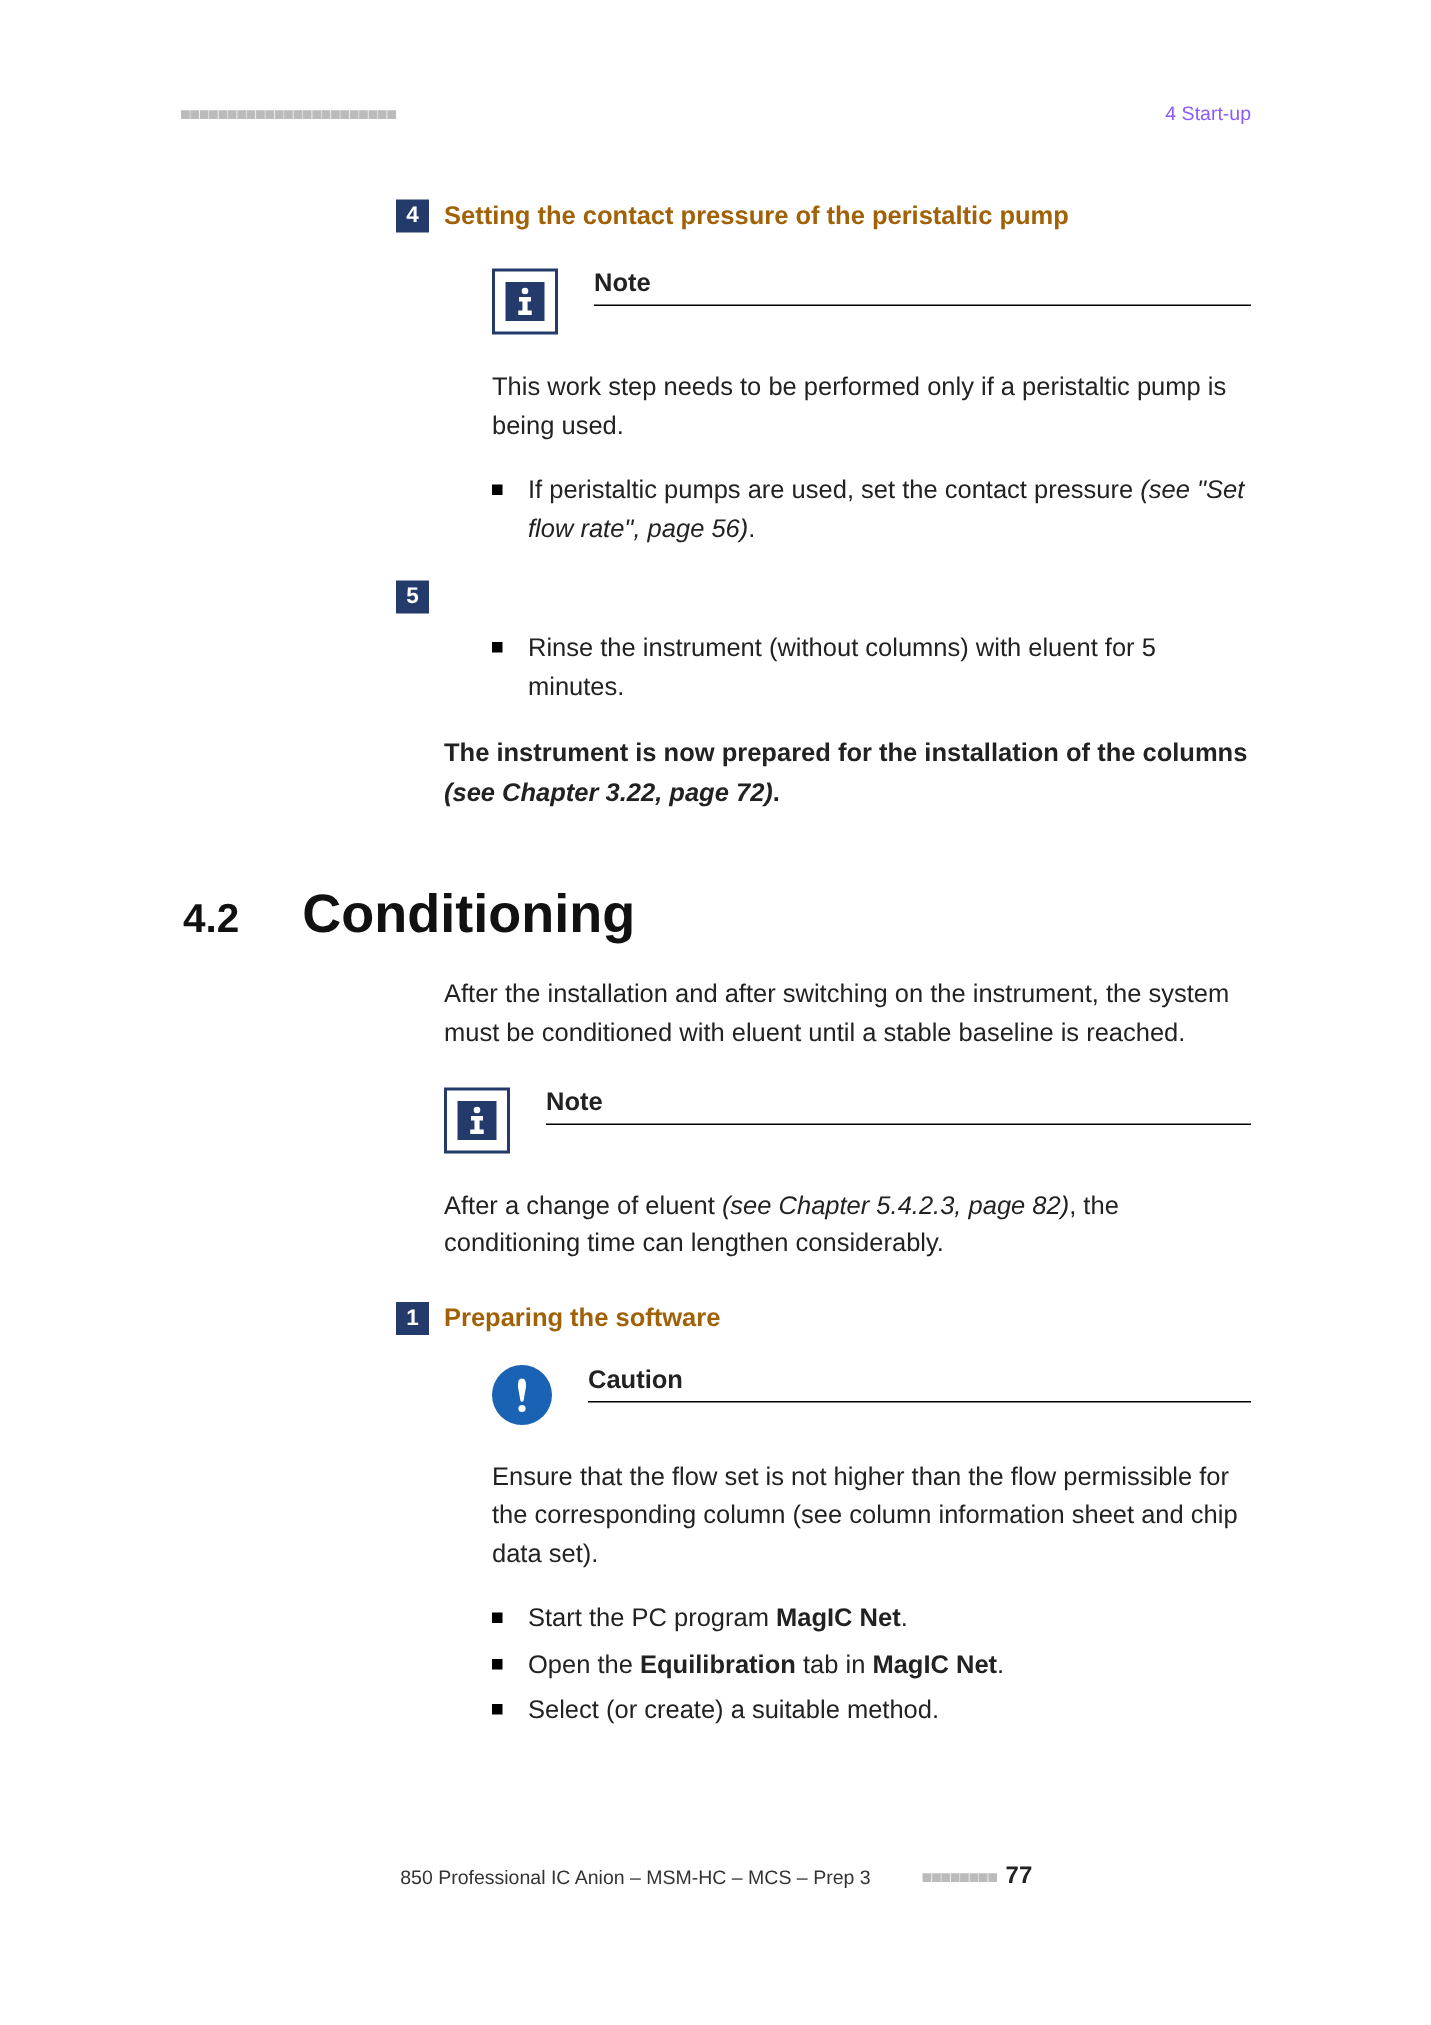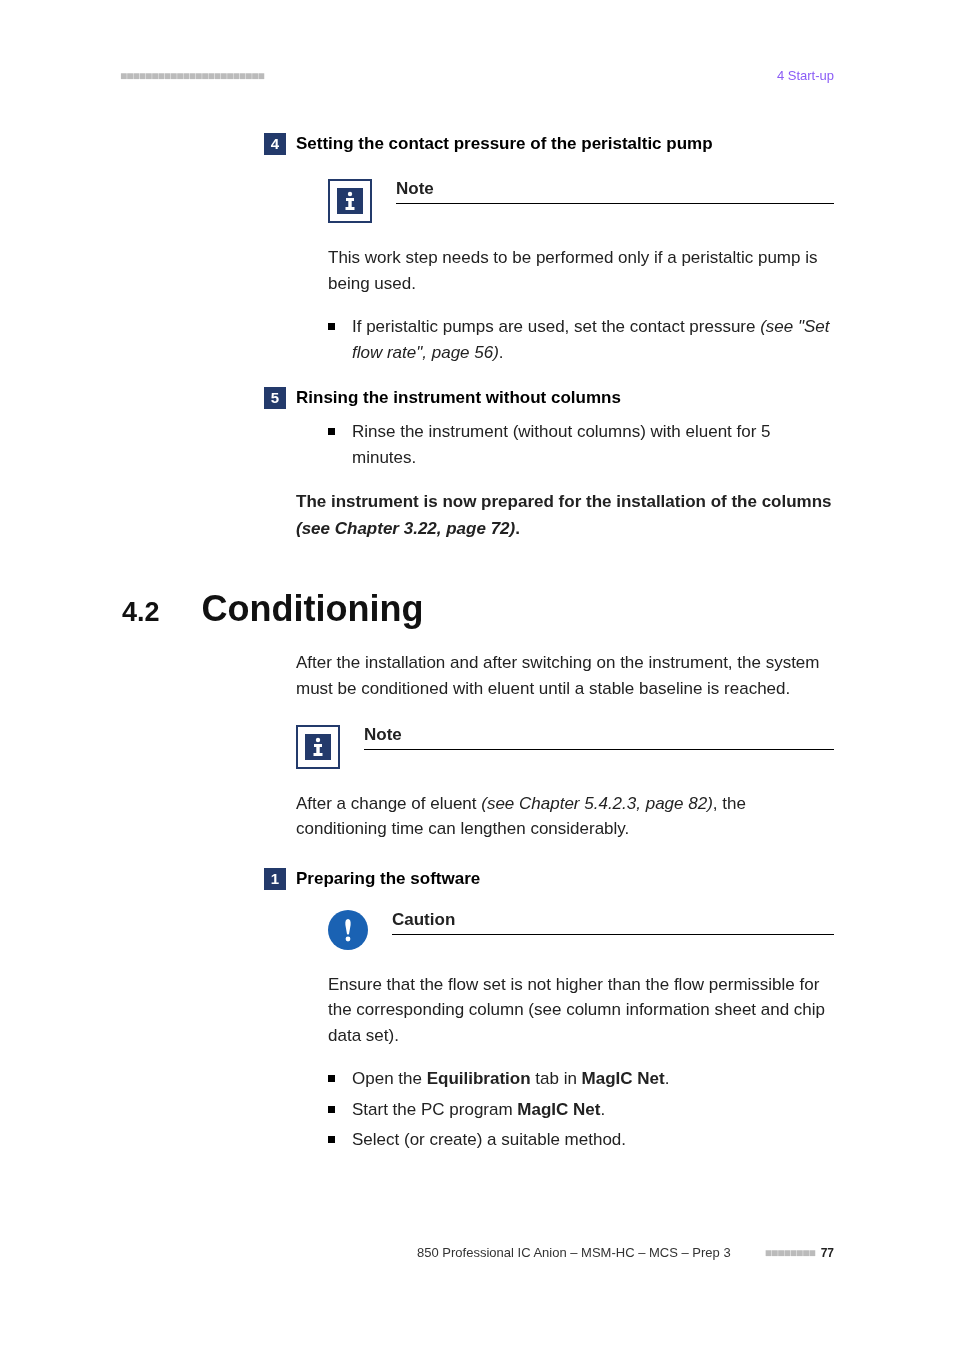--- a/index.html
+++ b/index.html
@@ -54,21 +54,21 @@
     height: 22px;
     line-height:22px;
     text-align: center;
     margin-right: 10px;
     margin-left: -32px;
   }
   .step-title {
     font-weight: 700;
     font-size: 17px;
     line-height: 22px;
-    color: #000000;
+    color: #a16207;
   }
   .note-block {
     margin-left: 32px;
     margin-top: 24px;
   }
   .note-head-row {
     display: flex;
     align-items: flex-start;
   }
   .icon-box {
@@ -178,39 +178,39 @@
   .content2 {
     margin-left: 176px;
   }
   
   .footer-row {
     position: absolute;
     left: 121px;
     right: 120px;
     bottom: 90px;
     display: flex;
-    justify-content: flex-end;
+    justify-content: center;
     align-items: center;
     font-size: 13px;
     gap: 34px;
   }
   .footer-left { color: #333; }
   .footer-right {
     display:flex;
     align-items:center;
   }
   .footer-dashes {
     color:#bbb;
     letter-spacing:-1px;
     font-size:12px;
     margin-right:6px;
   }
   .footer-page {
     font-weight:700;
-    font-size:12px;
+    font-size:16px;
   }
 </style>
 </head>
 <body>
 
 <div class="page">
 
   <div class="header-row">
     <span class="header-dashes">■■■■■■■■■■■■■■■■■■■■■■■</span>
     <span class="header-right">4 Start-up</span>
@@ -245,21 +245,20 @@
     <ul class="bullets">
       <li>
         <span>If peristaltic pumps are used, set the contact pressure </span><span class="italic">(see "Set flow rate", page 56)</span><span>.</span>
       </li>
     </ul>
   </div>
 
   <div class="content" style="margin-top:20px;">
     <div class="step-row">
       <div class="step-badge">5</div>
-      <div class="step-title">Rinsing the instrument without columns</div>
     </div>
     <ul class="bullets" style="margin-top:6px;">
       <li>Rinse the instrument (without columns) with eluent for 5 minutes.</li>
     </ul>
 
     <div class="para" style="margin-left:0;font-weight:bold;">
       <span>The instrument is now prepared for the installation of the columns </span><span class="italic">(see Chapter 3.22, page 72)</span><span>.</span>
     </div>
   </div>
 
@@ -311,24 +310,24 @@
           <div class="note-title-cell">
             <div class="note-title">Caution</div>
             <hr class="note-rule">
           </div>
         </div>
         <div class="note-body">Ensure that the flow set is not higher than the flow permissible for the corresponding column (see column information sheet and chip data set).</div>
       </div>
 
       <ul class="bullets">
         <li>
-          <span>Open the </span><span class="bold">Equilibration</span><span> tab in </span><span class="bold">MagIC Net</span><span>.</span>
+          <span>Start the PC program </span><span class="bold">MagIC Net</span><span>.</span>
         </li>
         <li>
-          <span>Start the PC program </span><span class="bold">MagIC Net</span><span>.</span>
+          <span>Open the </span><span class="bold">Equilibration</span><span> tab in </span><span class="bold">MagIC Net</span><span>.</span>
         </li>
         <li>Select (or create) a suitable method.</li>
       </ul>
     </div>
   </div>
 
   <div class="footer-row">
     <span class="footer-left">850 Professional IC Anion – MSM-HC – MCS – Prep 3</span>
     <span class="footer-right">
       <span class="footer-dashes">■■■■■■■■</span>

